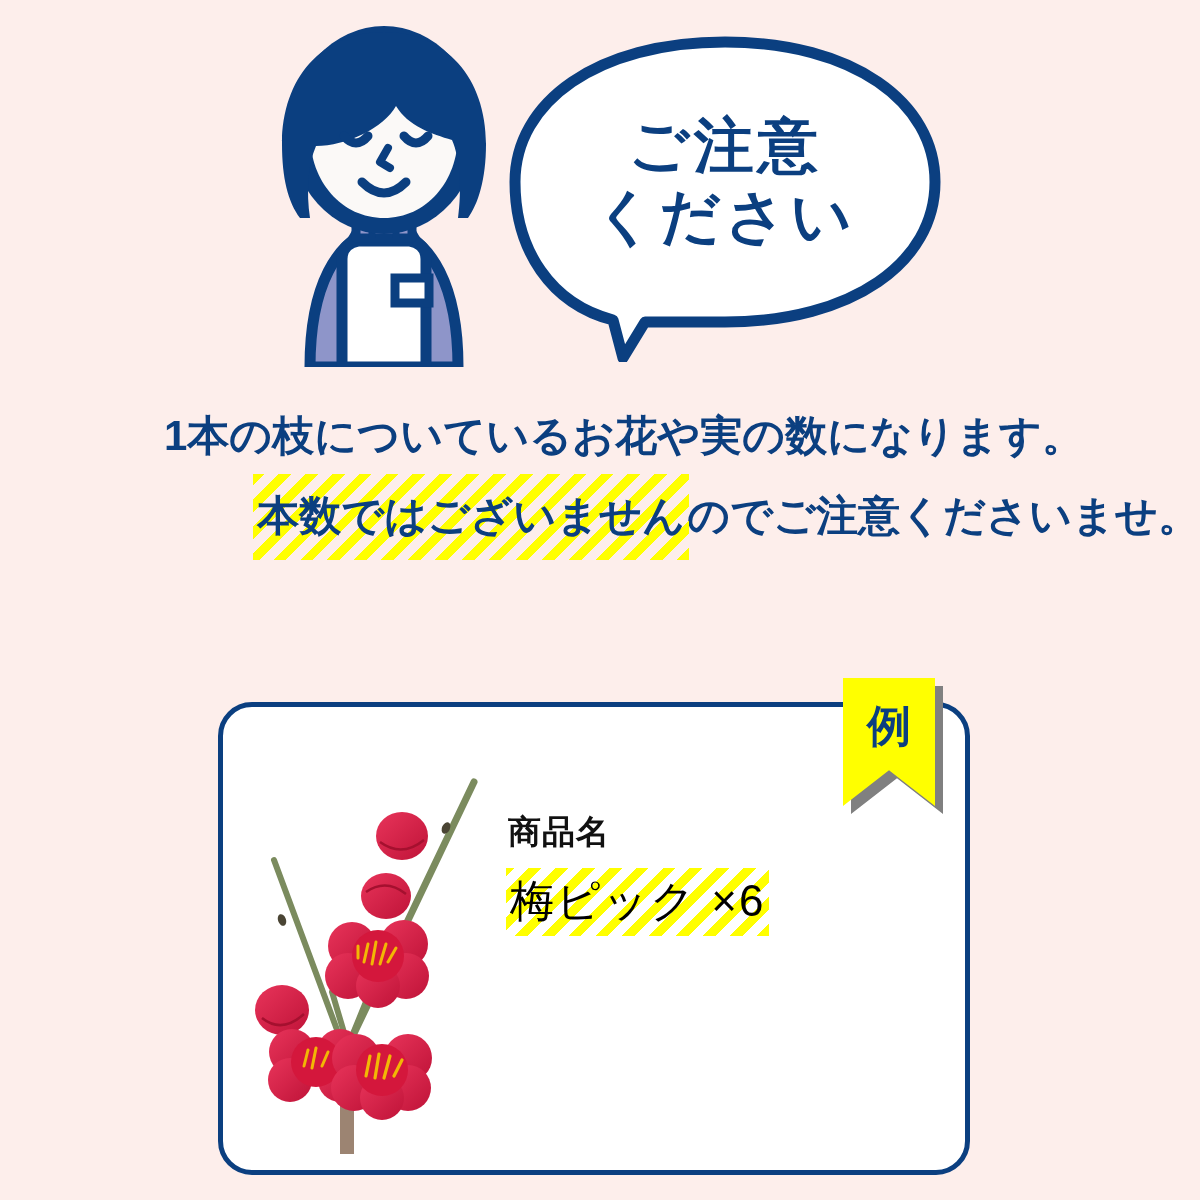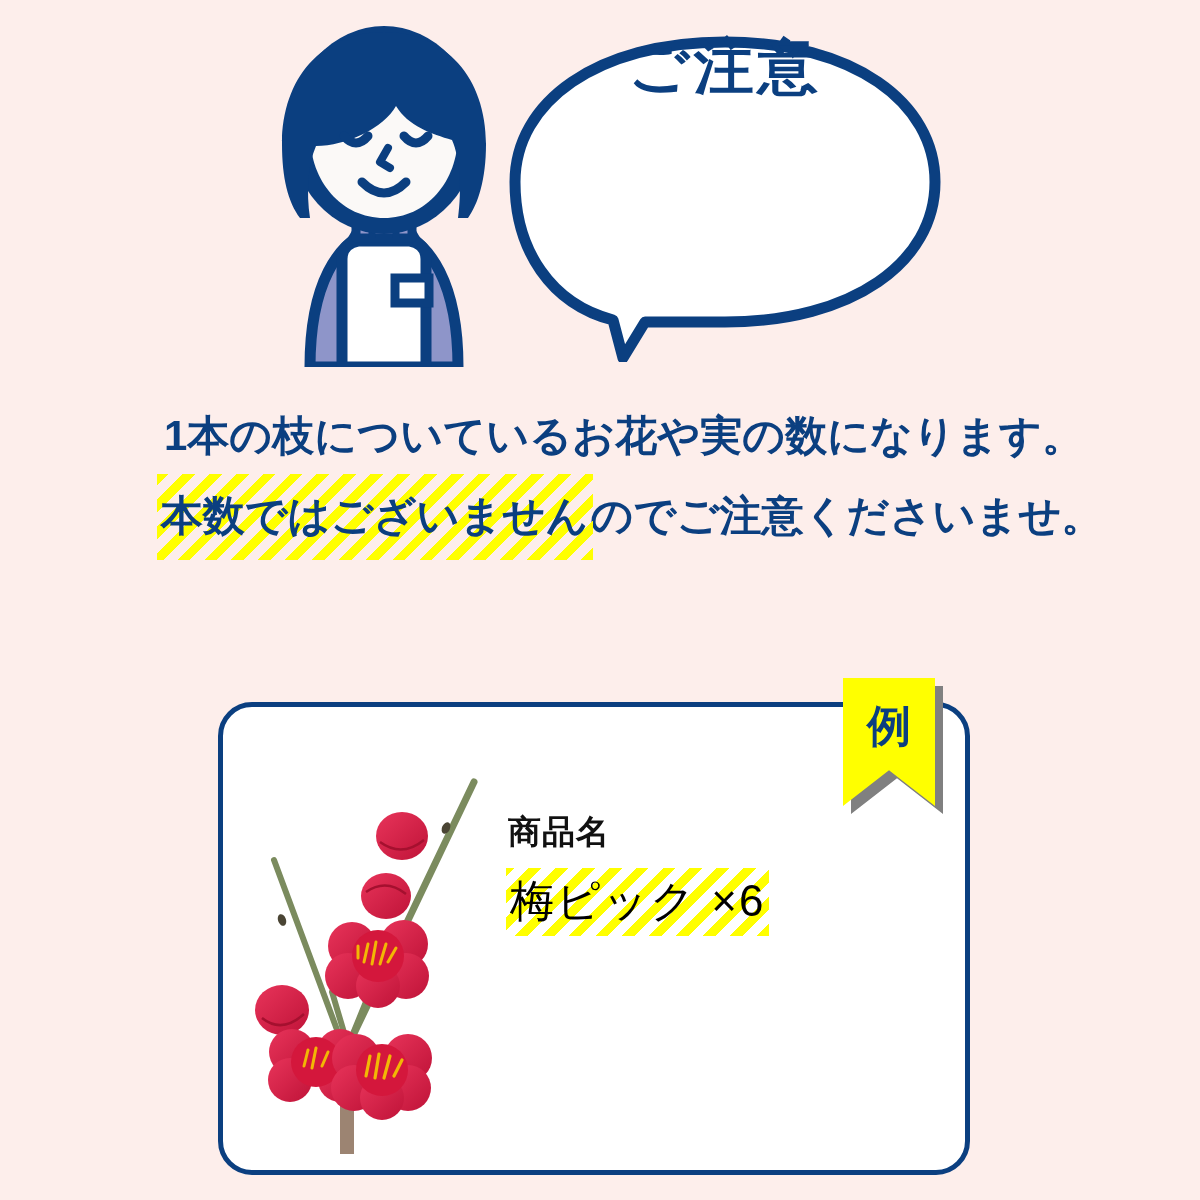--- a/index.html
+++ b/index.html
@@ -39,20 +39,21 @@
   }
   .bubble-text {
     position: absolute;
     left: 0;
     top: 0;
     width: 440px;
     height: 300px;
     display: flex;
     flex-direction: column;
     align-items: center;
+    justify-content: center;
     pointer-events: none;
   }
   .bubble-line {
     color: #0b3f80;
     font-size: 60px;
     font-weight: bold;
     letter-spacing: 4px;
     line-height: 1.18;
     white-space: nowrap;
   }
@@ -68,21 +69,21 @@
   .msg-line {
     color: #0b3f80;
     font-size: 42px;
     font-weight: bold;
     line-height: 76px;
     letter-spacing: 0px;
     white-space: nowrap;
   }
   .msg-line.line1 { text-align: left; padding-left: 22px; }
   .msg-line.line2 { text-align: center; padding-left: 48px; }
-  .msg-line.line3 { text-align: center; padding-left: 62px; }
+  .msg-line.line3 { text-align: right; padding-left: 62px; }
 
   
   .hl {
     display: inline-block;
     position: relative;
     padding: 4px 2px 6px 2px;
   }
   .hl::before {
     content: "";
     position: absolute;
@@ -229,20 +230,21 @@
     <path d="M90 160 q22 22 44 0" stroke="#0b3f80" stroke-width="9" fill="none" stroke-linecap="round"></path>
   </svg>
 
   <svg id="speech-bubble" viewBox="0 0 440 330">
     <path d="M220 10 C348 10 430 70 430 150 C430 230 348 290 220 290
              L140 290 L118 326 L108 288
              C46 272 10 218 10 150 C10 70 92 10 220 10 Z" fill="#ffffff" stroke="#0b3f80" stroke-width="11" stroke-linejoin="round"></path>
   </svg>
   <div class="bubble-text" style="left:505px; top:32px; position:absolute;">
     <div class="bubble-line">ご注意</div>
+    <div class="bubble-line">ください</div>
   </div>
 </div>
 
 <div id="message-block">
   <div class="msg-line line2">1本の枝についているお花や実の数になります。</div>
   <div class="msg-line line3">
     <span class="hl"><span>本数ではございません</span></span><span>のでご注意くださいませ。</span>
   </div>
 </div>
 

